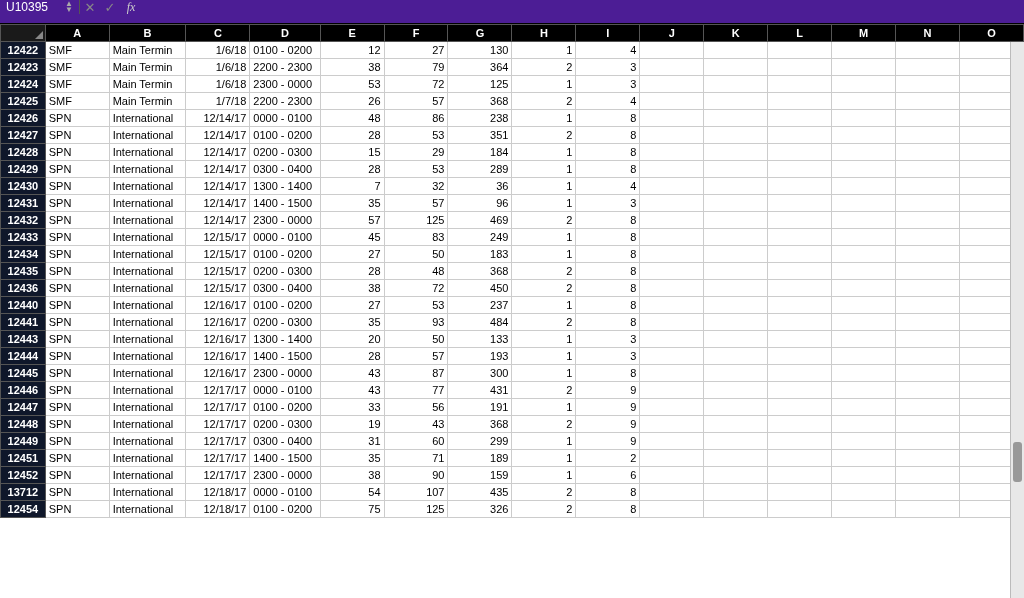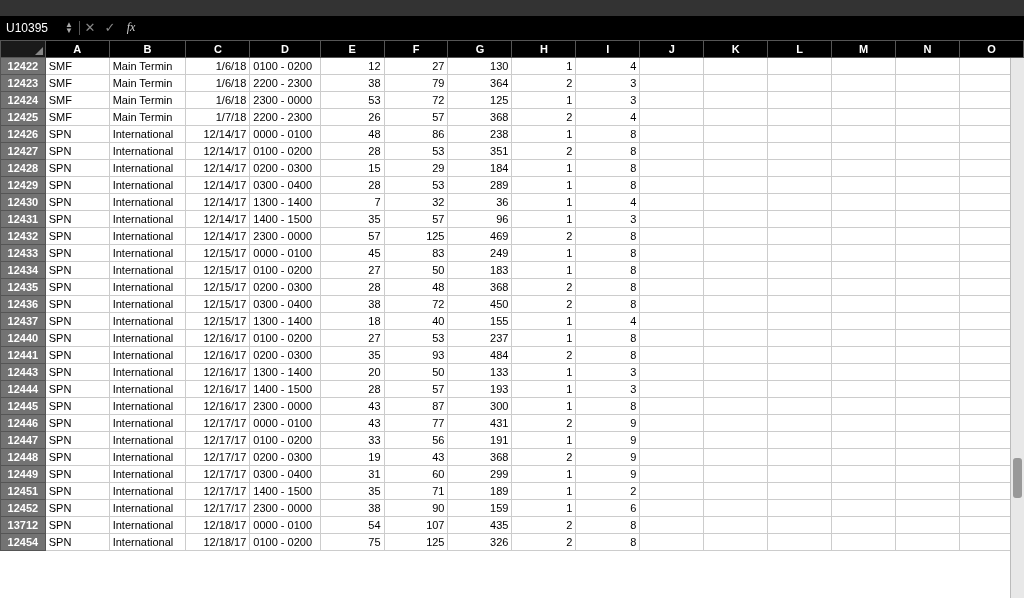--- a/index.html
+++ b/index.html
@@ -6,26 +6,25 @@
   body {
     font-family: Arial, Helvetica, sans-serif;
     font-size: 12px;
     background: #333;
     overflow: hidden;
     width: 1024px;
     height: 598px;
   }
   .formula-bar {
     display: flex;
-    align-items: center;
-    background: #000000;
+    align-items: flex-start;
+    background: #4c1d95;
     height: 24px;
     border-bottom: 1px solid #000;
     color: #ddd;
-    margin-top: 16px;
   }
   .name-box {
     width: 80px;
     padding: 0 6px;
     color: #fff;
     font-size: 12px;
     display: flex;
     align-items: center;
     justify-content: space-between;
     border-right: 1px solid #555;
@@ -97,21 +96,21 @@
   }
   .corner::after {
     content: "";
     position: absolute;
     right: 2px;
     bottom: 2px;
     border-left: 8px solid transparent;
     border-bottom: 8px solid #888;
   }
   .rowhdr {
-    background: #737373;
+    background: #0f172a;
     color: #fff;
     font-weight: bold;
     text-align: center;
     width: 40px;
     border: 1px solid #555;
   }
   col.cRow { width: 42px; }
   col.cA { width: 60px; }
   col.cB { width: 72px; }
   col.cC { width: 60px; }
@@ -474,38 +473,20 @@
           <td class="right">2</td>
           <td class="right">8</td>
           <td class="left"></td>
           <td class="left"></td>
           <td class="left"></td>
           <td class="left"></td>
           <td class="left"></td>
           <td class="left"></td>
         </tr>
         <tr>
-          <td class="rowhdr">12437</td>
-          <td class="left">SPN</td>
-          <td class="left">International</td>
-          <td class="right">12/15/17</td>
-          <td class="left">1300 - 1400</td>
-          <td class="right">18</td>
-          <td class="right">40</td>
-          <td class="right">155</td>
-          <td class="right">1</td>
-          <td class="right">4</td>
-          <td class="left"></td>
-          <td class="left"></td>
-          <td class="left"></td>
-          <td class="left"></td>
-          <td class="left"></td>
-          <td class="left"></td>
-        </tr>
-        <tr>
           <td class="rowhdr">12440</td>
           <td class="left">SPN</td>
           <td class="left">International</td>
           <td class="right">12/16/17</td>
           <td class="left">0100 - 0200</td>
           <td class="right">27</td>
           <td class="right">53</td>
           <td class="right">237</td>
           <td class="right">1</td>
           <td class="right">8</td>

